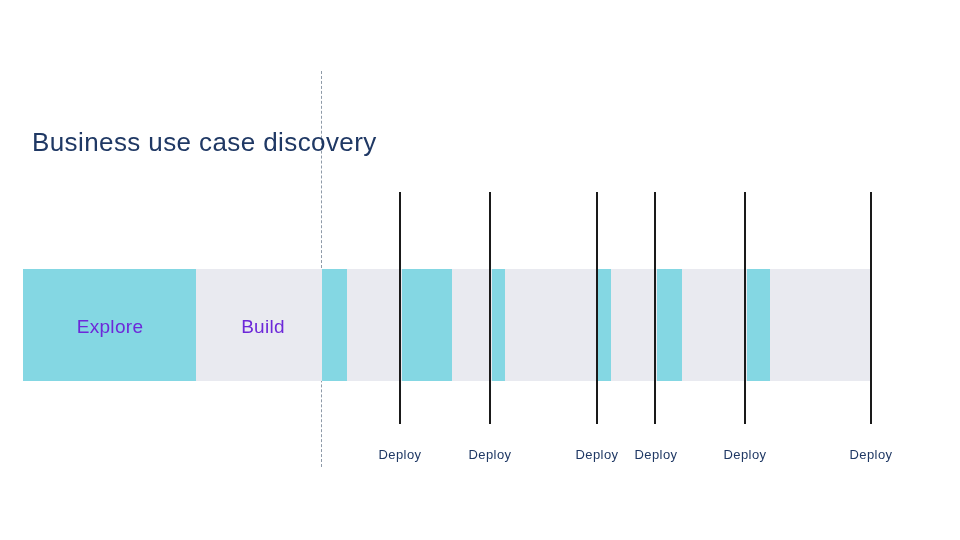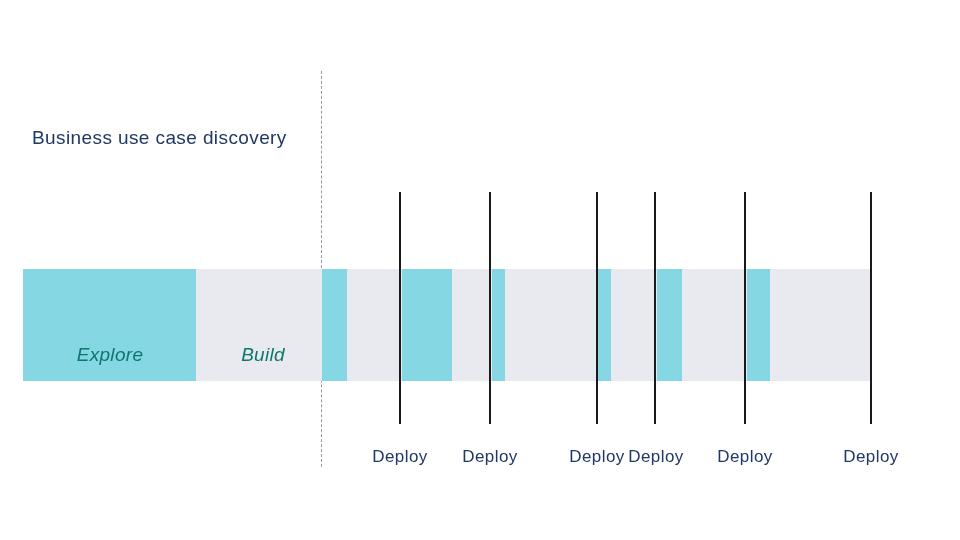--- a/index.html
+++ b/index.html
@@ -21,21 +21,21 @@
     left: 321px;
     top: 71px;
     width: 0;
     height: 396px;
     border-left: 1px dashed #8e9aa8;
   }
   
   .phase-label {
     position: absolute;
     top: 127px;
-    font-size: 19px;
+    font-size: 26px;
     letter-spacing: 0.4px;
     color: #1f3864;
     white-space: nowrap;
   }
   .phase-label.discovery { left: 32px; }
   .phase-label.delivery  { left: 333px; }
   
   .track {
     position: absolute;
     left: 23px;
@@ -57,25 +57,23 @@
   .sprint-3 { left: 492px; width: 13px; }
   .sprint-4 { left: 598px; width: 13px; }
   .sprint-5 { left: 657px; width: 25px; }
   .sprint-6 { left: 747px; width: 23px; }
   
   .segment-label {
     position: absolute;
     top: 316px;
     transform: translateX(-50%);
     font-size: 19px;
-    font-style: italic;
     letter-spacing: 0.3px;
-    color: #0f766e;
+    color: #6d28d9;
     white-space: nowrap;
-    margin-top: 28px;
   }
   .segment-label.explore { left: 110px; }
   .segment-label.build   { left: 263px; }
   
   .marker-line {
     position: absolute;
     top: 192px;
     width: 2px;
     height: 232px;
     background: #1a1a1a;
@@ -84,21 +82,21 @@
   .line-2 { left: 489px; }
   .line-3 { left: 596px; }
   .line-4 { left: 654px; }
   .line-5 { left: 744px; }
   .line-6 { left: 870px; }
   
   .deploy-label {
     position: absolute;
     top: 447px;
     transform: translateX(-50%);
-    font-size: 17px;
+    font-size: 13px;
     letter-spacing: 0.4px;
     color: #1f3864;
     white-space: nowrap;
   }
   .deploy-1 { left: 400px; }
   .deploy-2 { left: 490px; }
   .deploy-3 { left: 597px; }
   .deploy-4 { left: 656px; }
   .deploy-5 { left: 745px; }
   .deploy-6 { left: 871px; }

